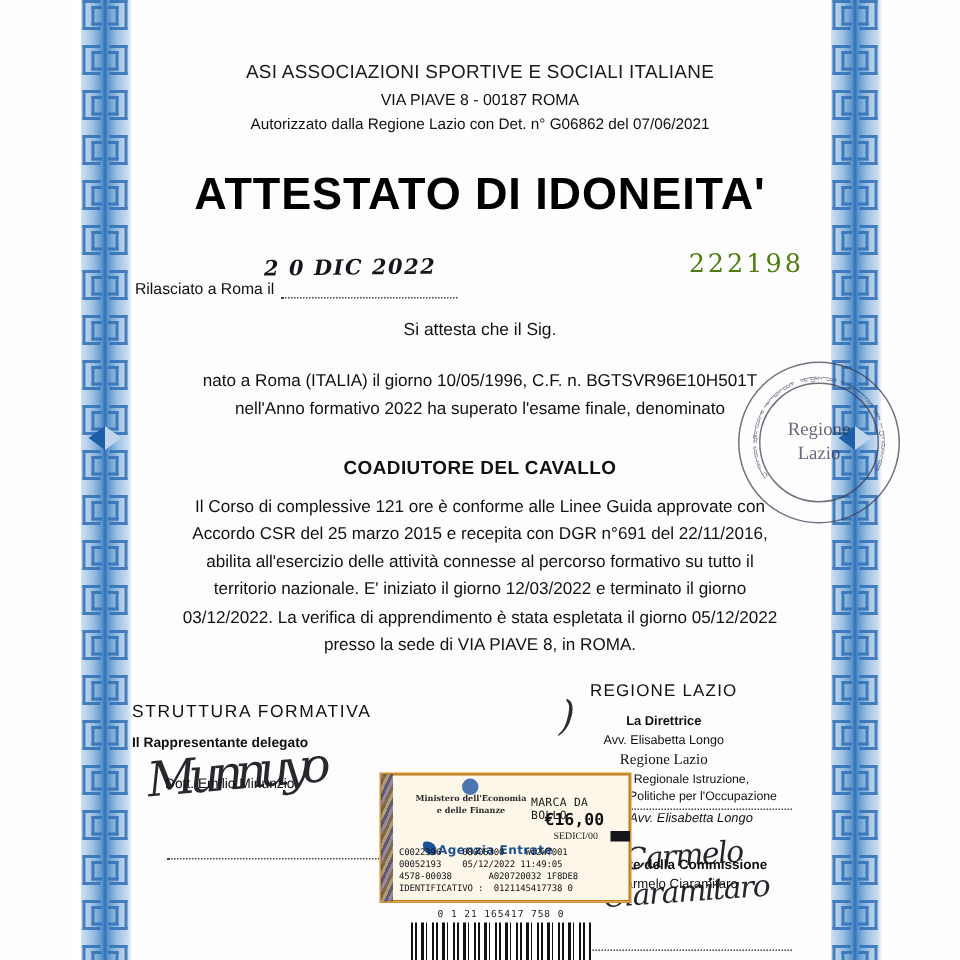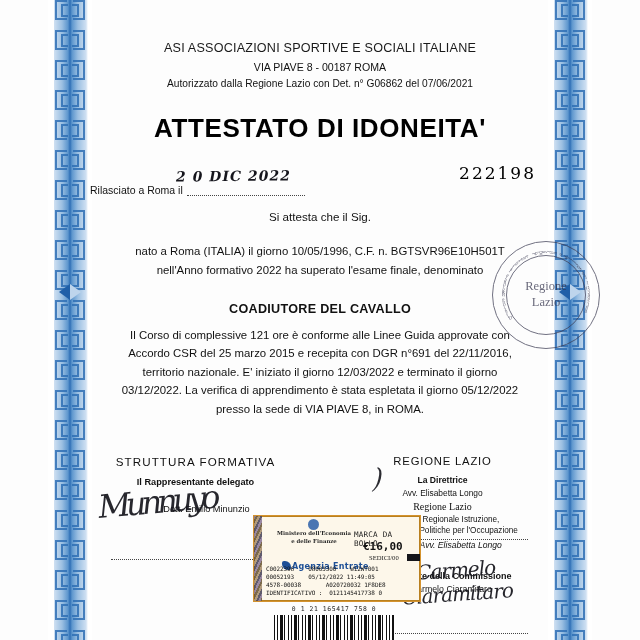--- a/index.html
+++ b/index.html
@@ -61,21 +61,21 @@
   .content{position:absolute;left:96px;right:96px;top:0;bottom:0;}
 
   .org-name{
     text-align:center;font-size:12.6px;letter-spacing:.2px;margin-top:41px;
     color:#1a1a1a;white-space:nowrap;
   }
   .org-addr{text-align:center;font-size:10.6px;margin-top:6px;}
   .org-auth{text-align:center;font-size:10.2px;margin-top:5px;}
 
   .title{
-    text-align:center;font-weight:bold;font-size:26px;letter-spacing:.6px;
+    text-align:center;font-weight:bold;font-size:30px;letter-spacing:.6px;
     margin-top:24px;color:#000;
   }
 
   .issue-row{
     position:relative;height:34px;margin-top:18px;font-size:10.5px;
   }
   .issue-left{position:absolute;left:-6px;bottom:0;display:flex;align-items:flex-end;}
   .issue-right{position:absolute;right:0;bottom:0;display:flex;align-items:flex-end;}
   .dotline{
     border-bottom:1.5px dotted #444;display:inline-block;height:11px;margin-left:4px;
@@ -83,21 +83,21 @@
   .dotline.a{width:118px;}
   .dotline.b{width:112px;}
   .stamp-date{
     position:absolute;left:80px;bottom:12px;
     font-family:"DejaVu Sans", sans-serif;font-weight:bold;font-size:14px;
     letter-spacing:1px;color:#16161a;
     transform:rotate(-0.6deg);
   }
   .reg-num{
     position:absolute;right:8px;bottom:13px;
-    font-family:"DejaVu Serif", serif;font-size:17px;letter-spacing:2px;color:#000000;margin-top:47px;
+    font-family:"DejaVu Serif", serif;font-size:17px;letter-spacing:2px;color:#4d7c0f;margin-top:47px;
   }
 
   .attesta{text-align:center;font-size:11.6px;margin-top:14px;}
   .person{
     text-align:center;font-style:italic;font-weight:bold;font-size:15.5px;
     letter-spacing:.4px;margin-top:8px;
   }
 
   .born{text-align:center;font-size:11.4px;margin-top:19px;line-height:1.65;}
 
@@ -123,21 +123,21 @@
   }
   .ring-text{position:absolute;inset:0;}
   .ring-text span{
     position:absolute;left:50%;top:50%;
     font-size:5.2px;font-family:"Liberation Serif", serif;
     transform-origin:0 0;white-space:pre;letter-spacing:.2px;
   }
 
   
   .sig-area{position:absolute;left:0;right:0;top:455px;}
-  .sig-left{position:absolute;left:-8px;top:0;width:215px;text-align:center;}
+  .sig-left{position:absolute;left:-8px;top:13px;width:215px;}
   .sig-right{position:absolute;right:-6px;top:0;width:215px;text-align:center;}
 
   .sig-head{font-size:11.6px;letter-spacing:1.1px;}
   .sig-role{font-size:9.2px;font-weight:bold;margin-top:9px;}
   .sig-name{font-size:9.2px;margin-top:17px;padding-left:22px;}
   .sig-head-r{font-size:11.3px;letter-spacing:.8px;}
   .sig-role-r{font-size:8.6px;font-weight:bold;margin-top:8px;}
   .sig-name-r{font-size:8.4px;margin-top:3px;}
   .dir-block{font-size:8.2px;line-height:1.35;margin-top:2px;}
   .dir-block .big{font-family:"Liberation Serif", serif;font-size:10px;}
@@ -449,20 +449,21 @@
     <div class="born">
       <div>nato a Roma (ITALIA) il giorno 10/05/1996, C.F. n. BGTSVR96E10H501T</div>
       <div>nell'Anno formativo 2022 ha superato l'esame finale, denominato</div>
     </div>
 
     <div class="course">COADIUTORE DEL CAVALLO</div>
 
     <div class="body-par">
       <div>Il Corso di complessive 121 ore è conforme alle Linee Guida approvate con</div>
       <div>Accordo CSR del 25 marzo 2015 e recepita con DGR n°691 del 22/11/2016,</div>
+      <div>abilita all'esercizio delle attività connesse al percorso formativo su tutto il</div>
       <div>territorio nazionale. E' iniziato il giorno 12/03/2022 e terminato il giorno</div>
       <div>03/12/2022. La verifica di apprendimento è stata espletata il giorno 05/12/2022</div>
       <div>presso la sede di VIA PIAVE 8, in ROMA.</div>
     </div>
 
     <div class="round-stamp">
       <div class="ring-text" id="ring">
           <span style="transform:translate(0px,0px) rotate(-118deg) translate(0,-44px) rotate(90deg);">D</span>
           <span style="transform:translate(0px,0px) rotate(-114.67605633802818deg) translate(0,-44px) rotate(90deg);">i</span>
           <span style="transform:translate(0px,0px) rotate(-111.35211267605634deg) translate(0,-44px) rotate(90deg);">r</span>

